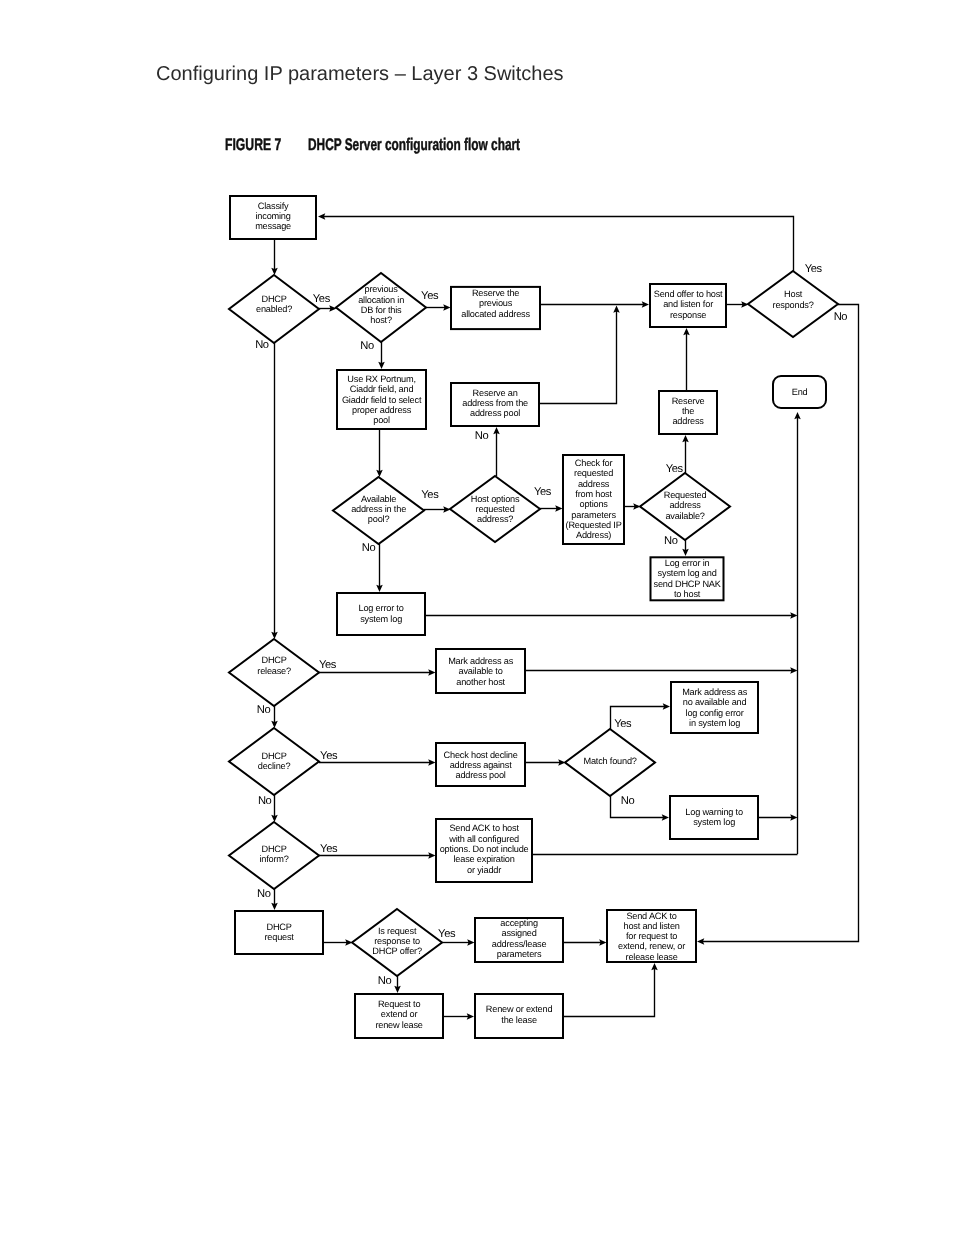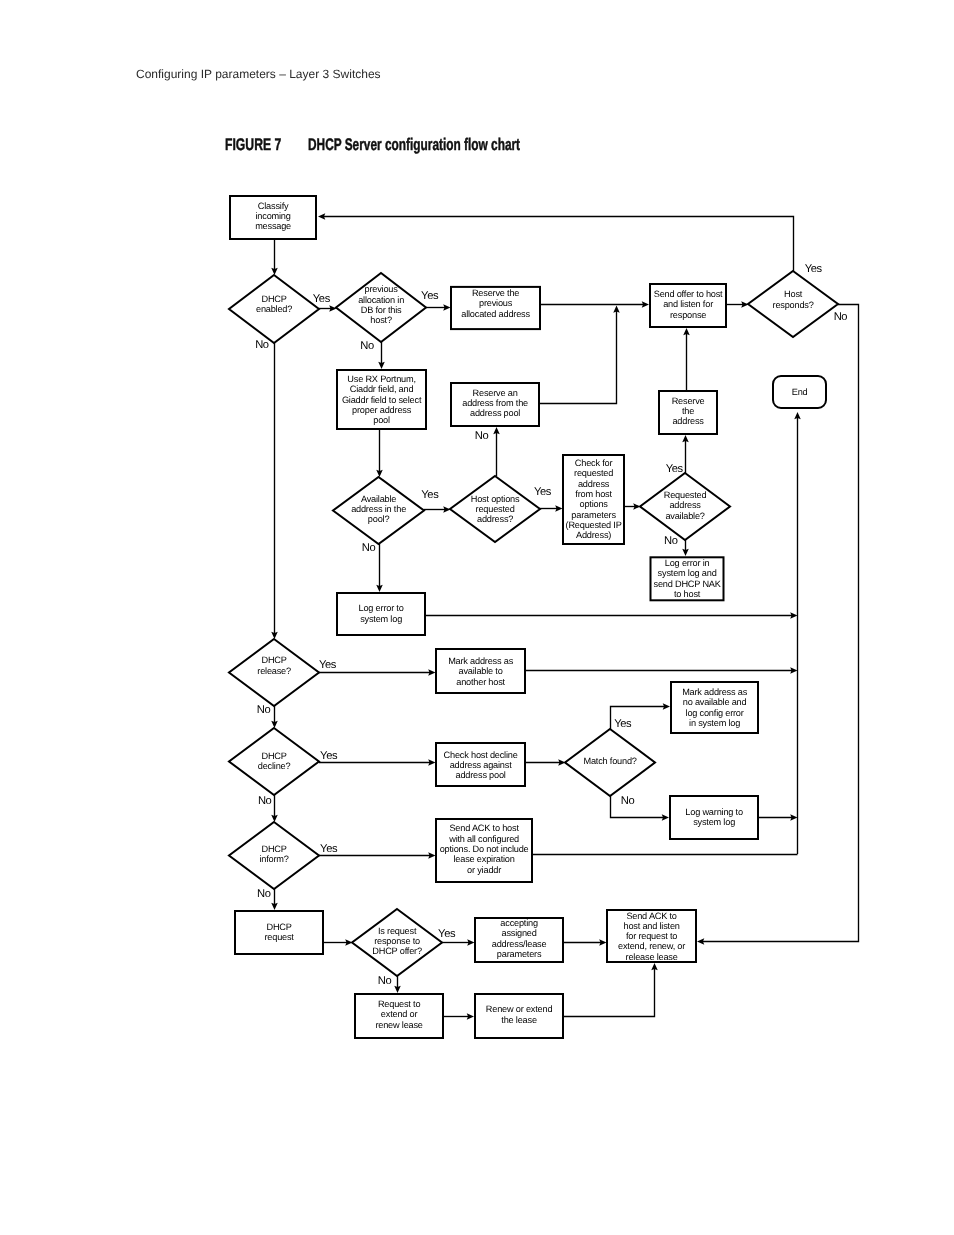--- a/index.html
+++ b/index.html
@@ -6,22 +6,22 @@
   body{
     width:954px;height:1235px;background:#ffffff;
     font-family:"Liberation Sans",sans-serif;
     -webkit-font-smoothing:antialiased;
     text-rendering:geometricPrecision;
   }
   
   #page{will-change:transform;}
   #page{position:relative;width:954px;height:1235px;overflow:hidden;}
   .running-head{
-    position:absolute;left:136px;top:64.9px;
-    font-size:12px;color:#2b2b2b;white-space:nowrap;line-height:18px;
+    position:absolute;left:156px;top:64.9px;
+    font-size:20px;color:#2b2b2b;white-space:nowrap;line-height:18px;
   }
   .fig-caption{position:absolute;left:0;top:0;}
   .fig-num{
     position:absolute;left:224.6px;top:135.1px;
     font-size:16.8px;font-weight:bold;color:#111;line-height:20px;
     display:inline-block;transform:scaleX(0.727);transform-origin:left top;
     white-space:nowrap;-webkit-text-stroke:0.45px #111;
   }
   .fig-title{
     position:absolute;left:308.2px;top:135.1px;

